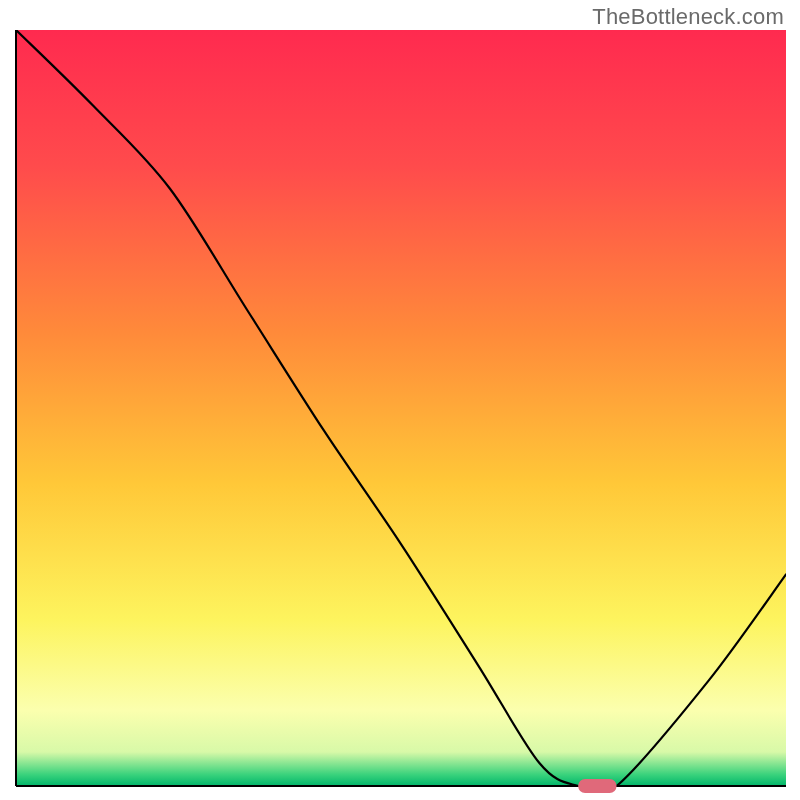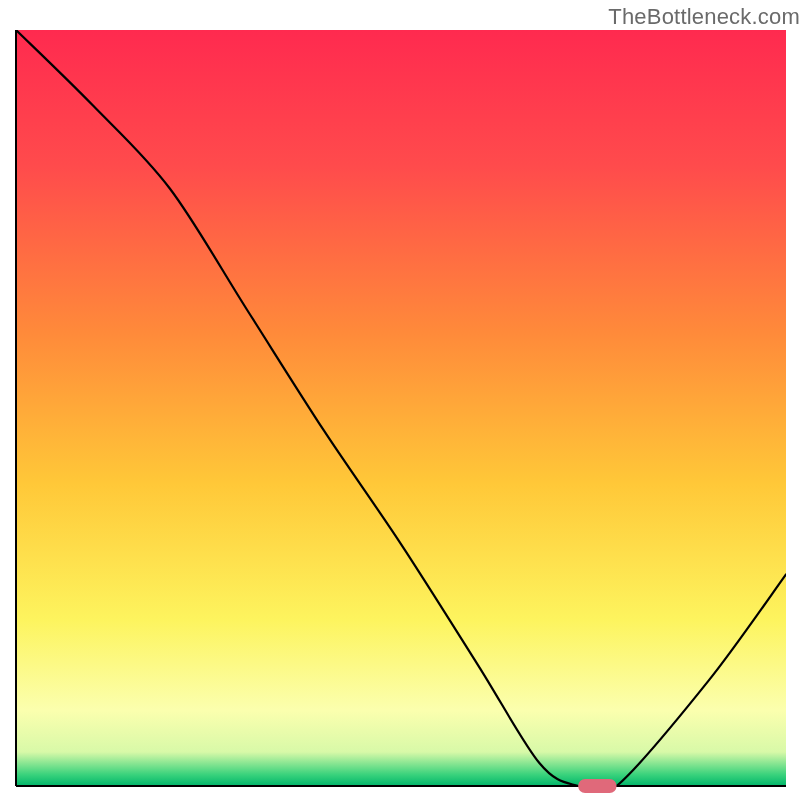--- a/index.html
+++ b/index.html
@@ -12,21 +12,21 @@
     overflow: hidden;
   }
   .chart-container {
     position: relative;
     width: 800px;
     height: 800px;
   }
   .watermark {
     position: absolute;
     top: 4px;
-    right: 0;
+    right: 16px;
     font-size: 22px;
     color: #6a6a6a;
     font-weight: 500;
     letter-spacing: 0.2px;
     z-index: 5;
   }
   svg.plot {
     position: absolute;
     left: 0;
     top: 0;

